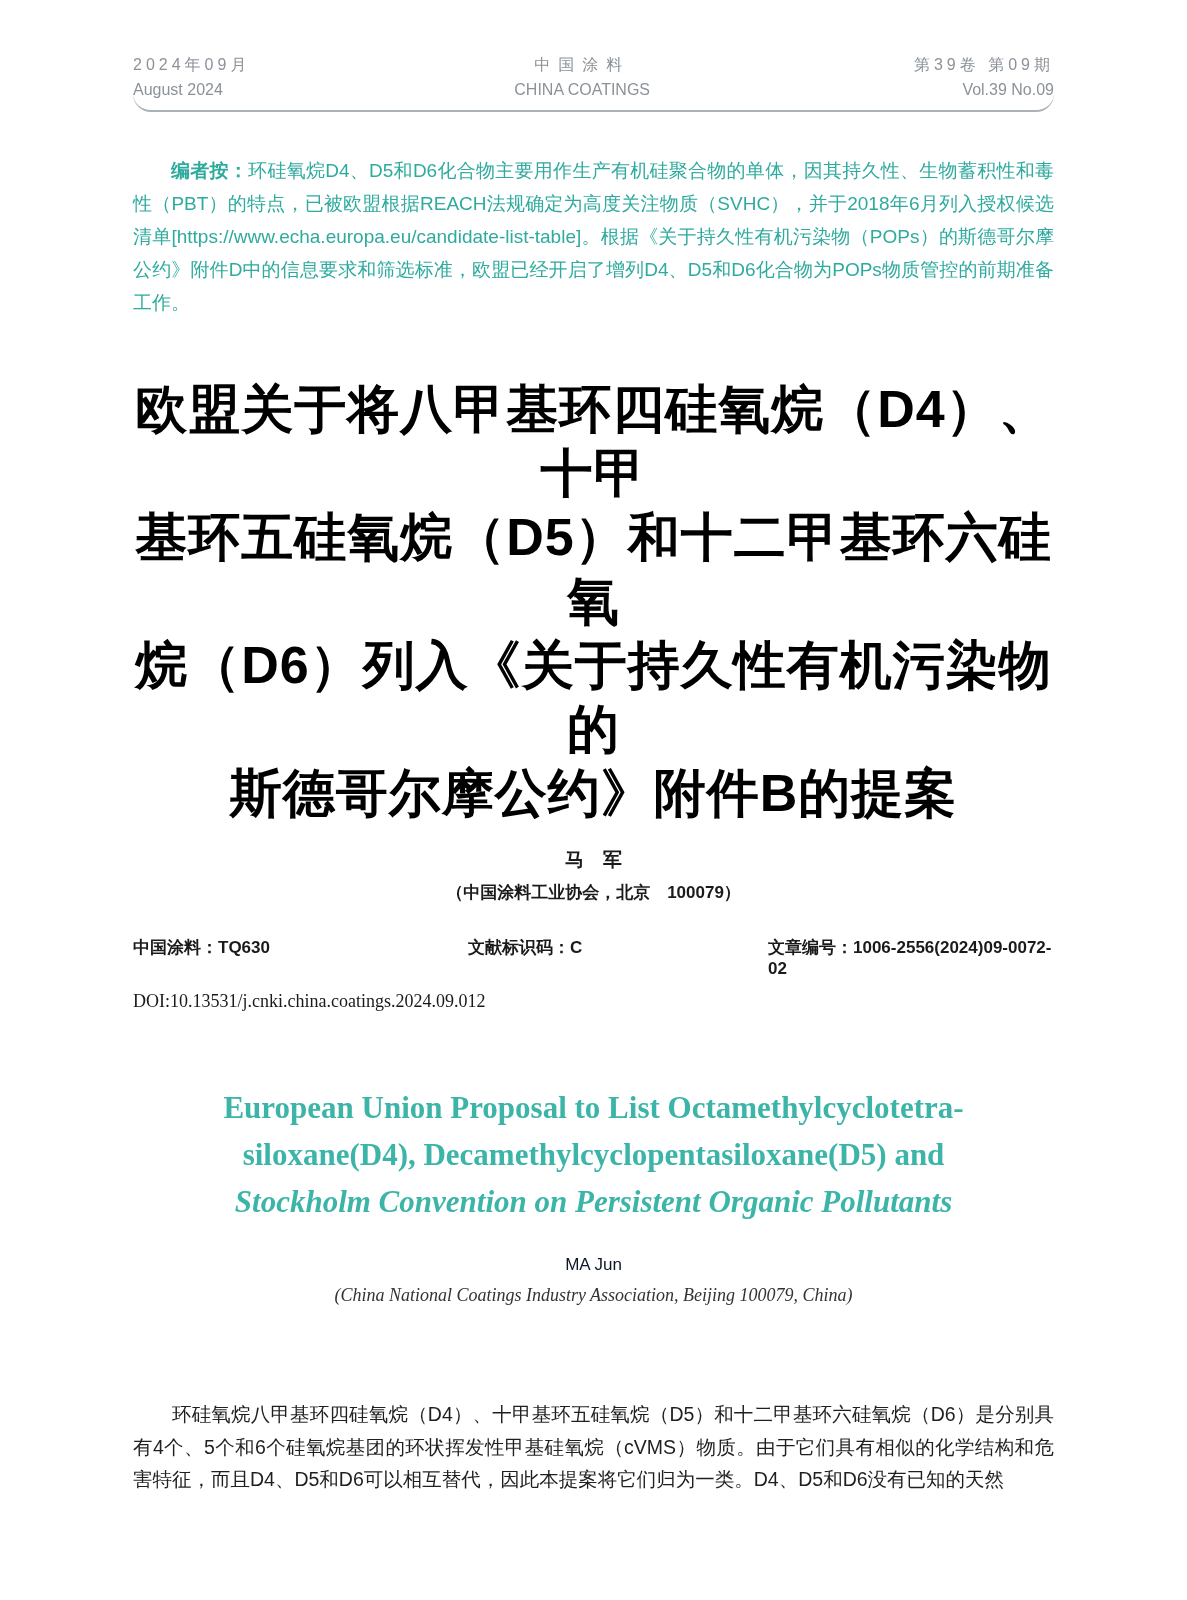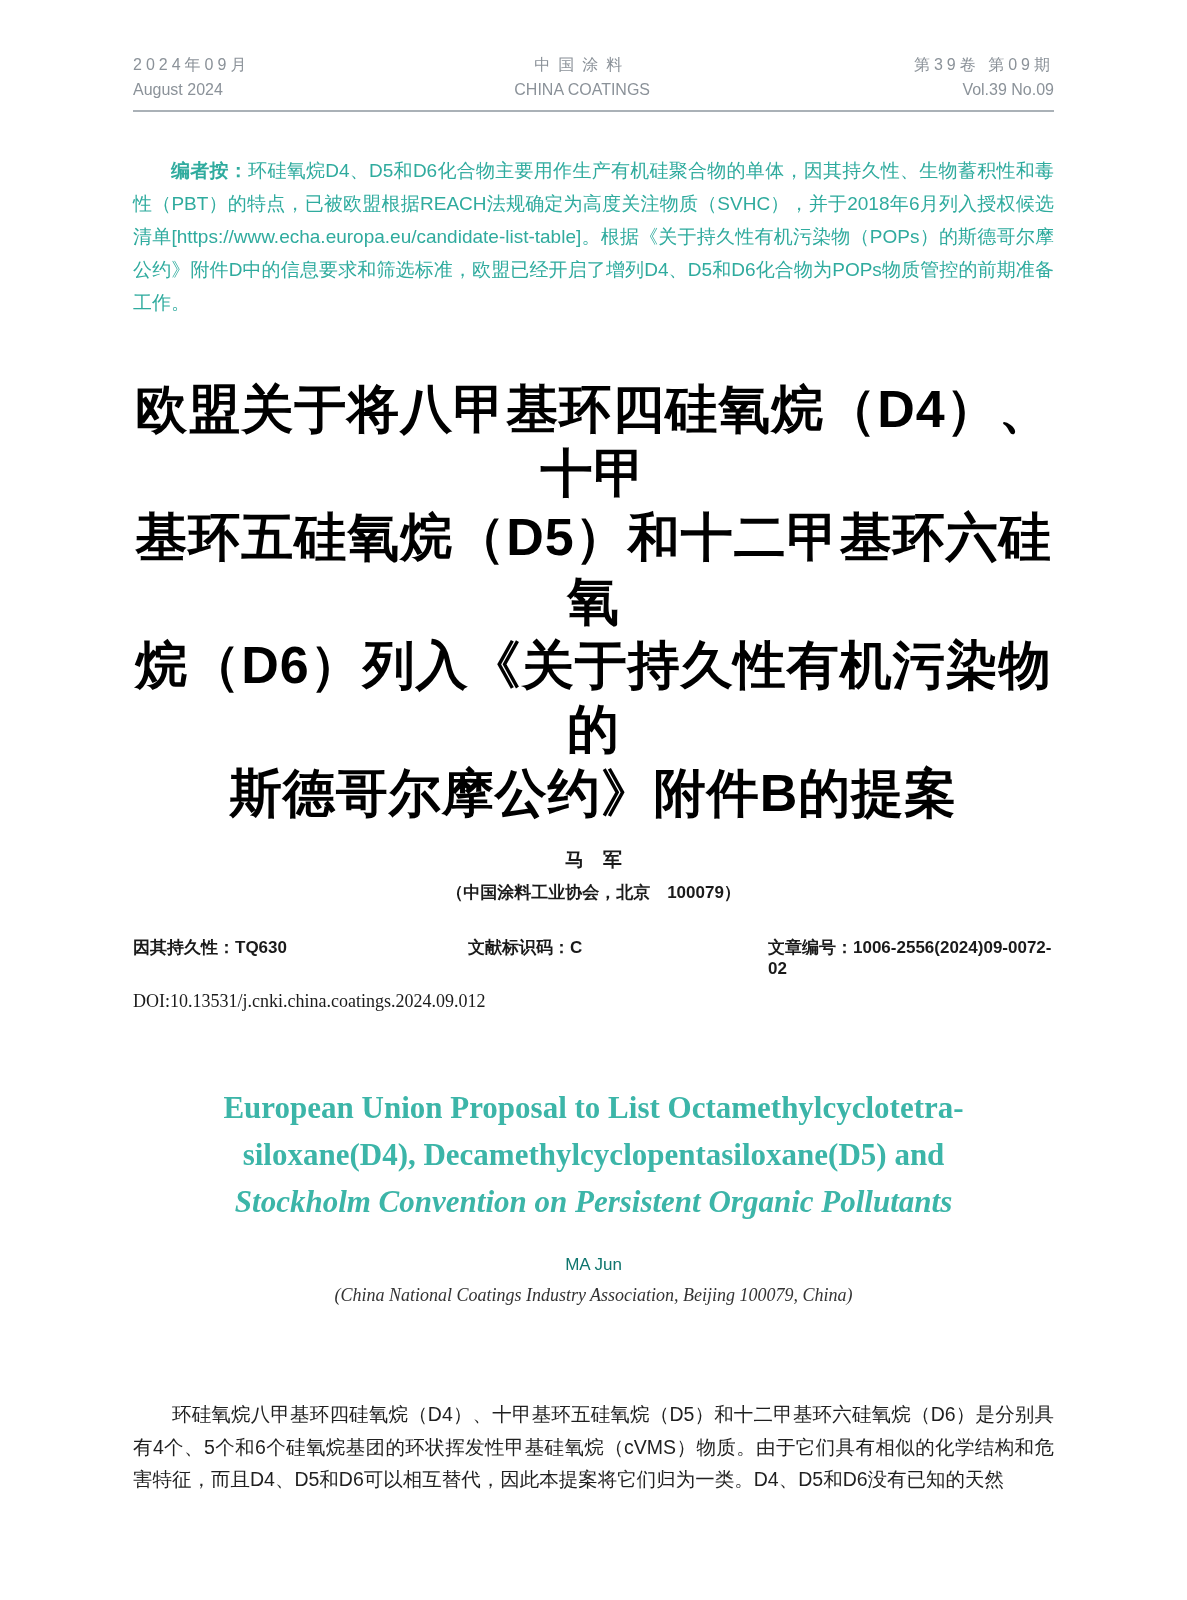--- a/index.html
+++ b/index.html
@@ -1,15 +1,15 @@
 <!DOCTYPE html>
 <html><head>
 <meta charset="utf-8">
 <style>
-  * { margin: 0; padding: 0; box-sizing: border-box; }
+  * { margin: 0; padding: 0; box-sizing: border-box; border-radius: 18px; }
   html, body { background: #ffffff; }
   body {
     width: 1187px;
     height: 1600px;
     font-family: "Liberation Sans", sans-serif;
     color: #222;
     overflow: hidden;
     position: relative;
   }
   .page {
@@ -100,21 +100,21 @@
     font-size: 31px;
     font-weight: bold;
     line-height: 47px;
   }
   .title-en .italic { font-style: italic; }
 
   .author-en {
     margin-top: 30px;
     text-align: center;
     font-size: 17px;
-    color: #0f766e;
+    color: #0f172a;
   }
   .affil-en {
     margin-top: 10px;
     text-align: center;
     font-family: "Liberation Serif", serif;
     font-style: italic;
     font-size: 18px;
     color: #333;
   }
 
@@ -156,21 +156,21 @@
     <div>欧盟关于将八甲基环四硅氧烷（D4）、十甲</div>
     <div>基环五硅氧烷（D5）和十二甲基环六硅氧</div>
     <div>烷（D6）列入《关于持久性有机污染物的</div>
     <div>斯德哥尔摩公约》附件B的提案</div>
   </h1>
 
   <div class="author-cn">马　军</div>
   <div class="affil-cn">（中国涂料工业协会，北京　100079）</div>
 
   <div class="meta-row">
-    <span class="m1">因其持久性：TQ630</span>
+    <span class="m1">中国涂料：TQ630</span>
     <span class="m2">文献标识码：C</span>
     <span class="m3">文章编号：1006-2556(2024)09-0072-02</span>
   </div>
   <div class="doi-line">DOI:10.13531/j.cnki.china.coatings.2024.09.012</div>
 
   <h2 class="title-en">
     <div>European Union Proposal to List Octamethylcyclotetra-</div>
     <div>siloxane(D4), Decamethylcyclopentasiloxane(D5) and</div>
     <div class="italic">Stockholm Convention on Persistent Organic Pollutants</div>
   </h2>

